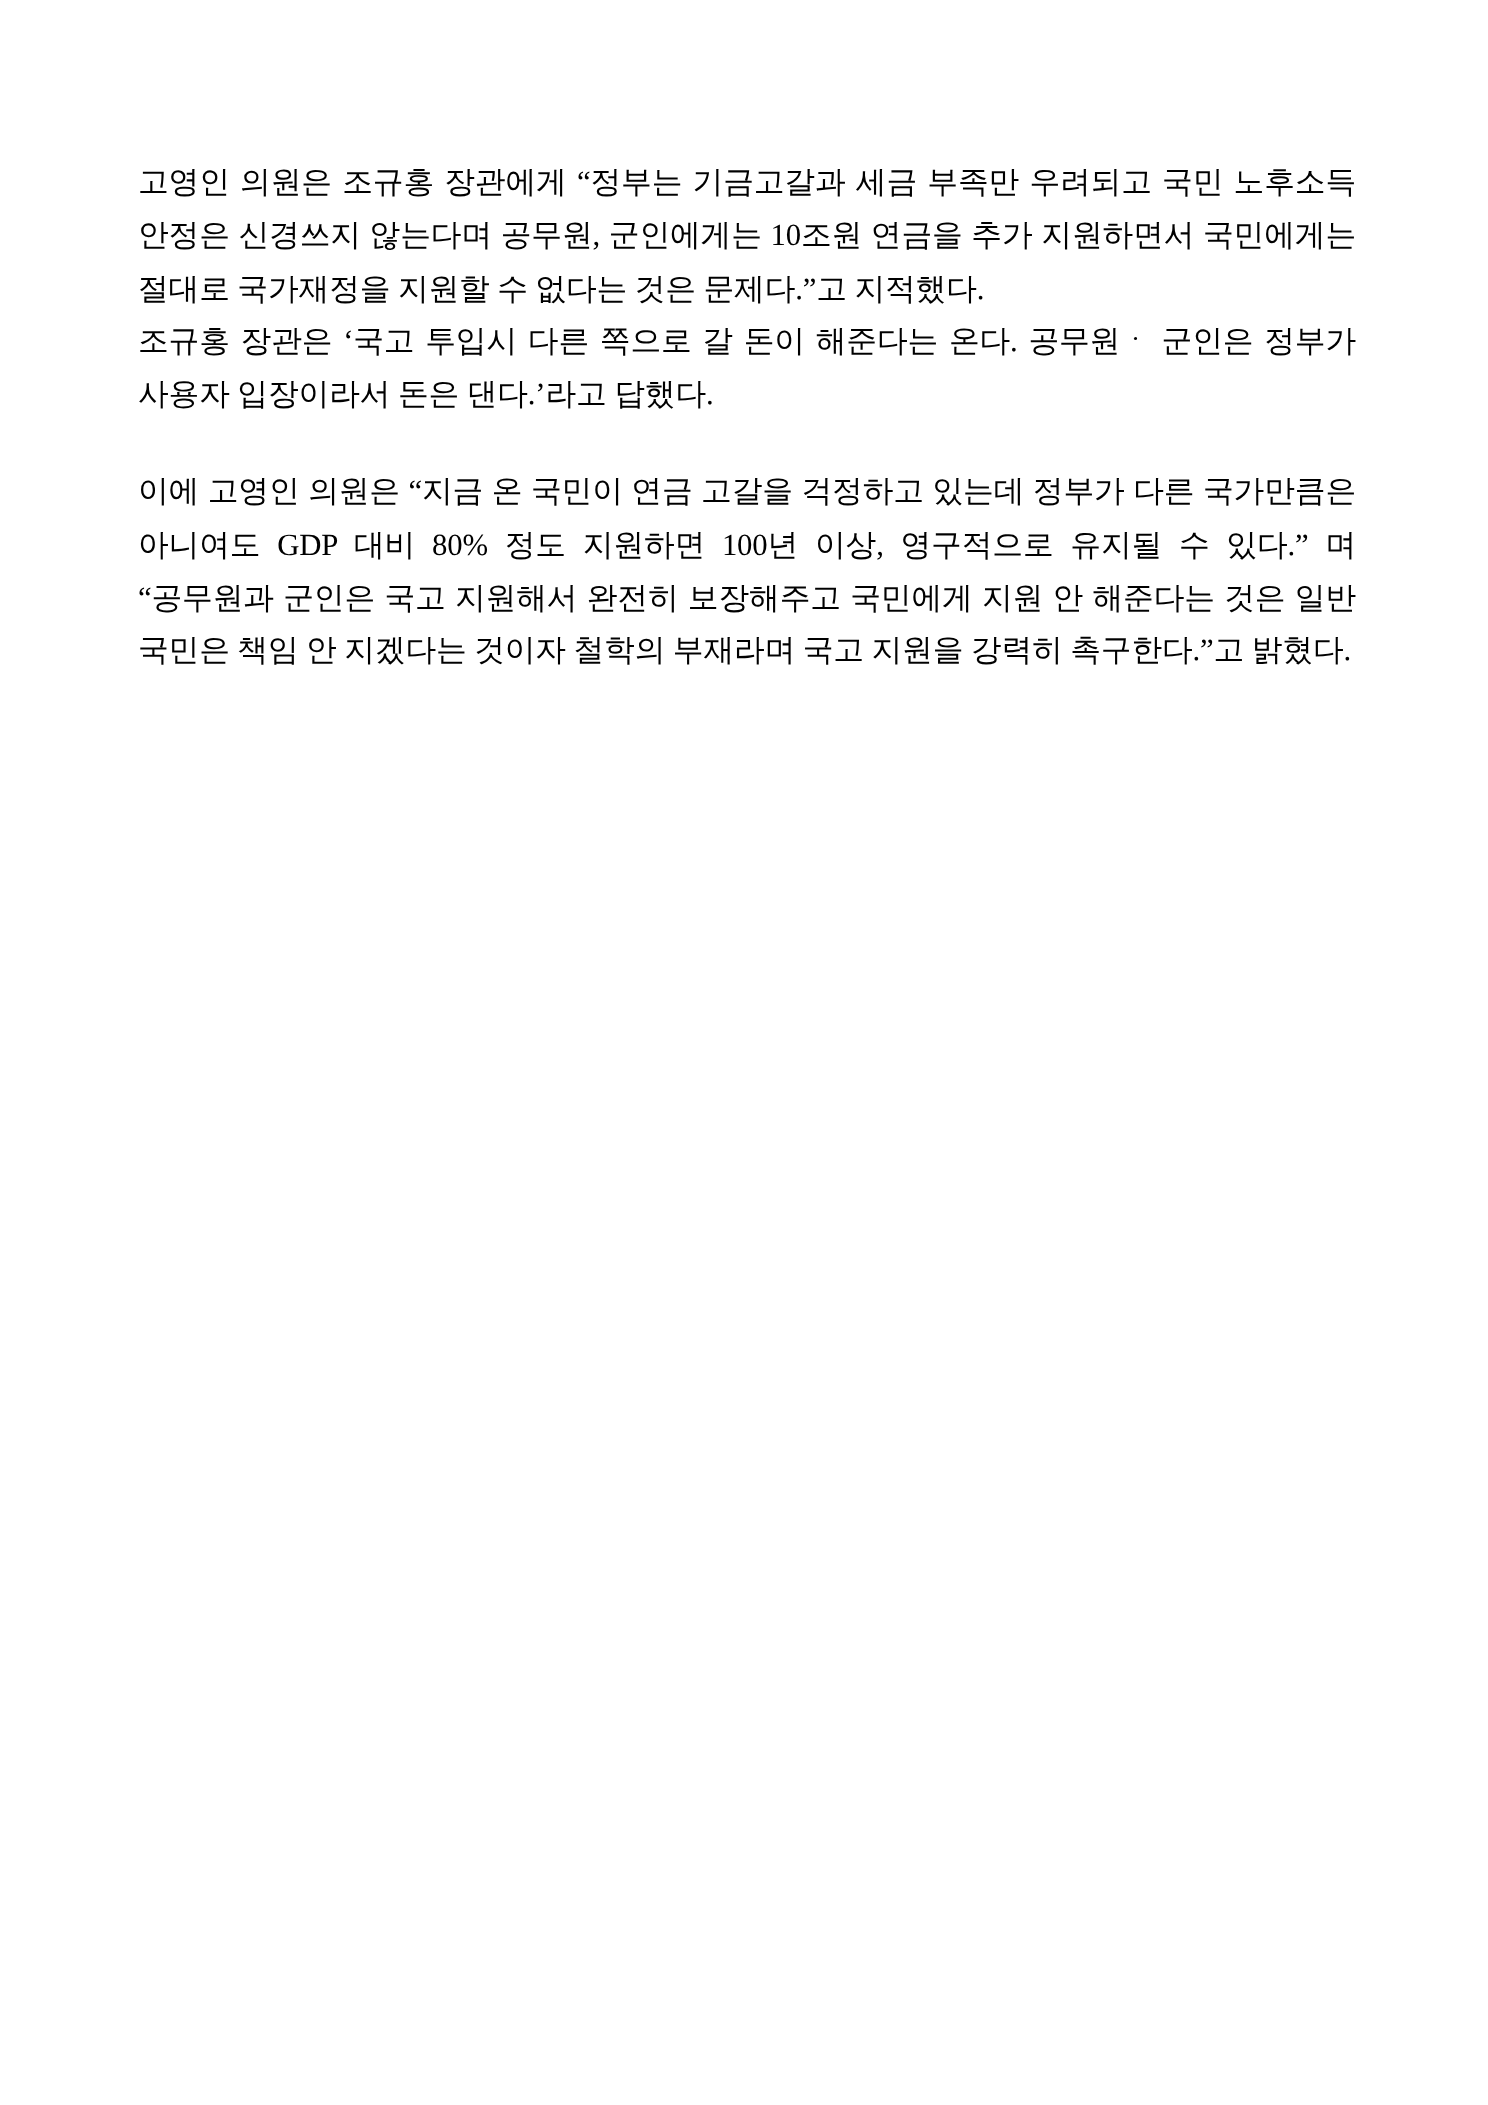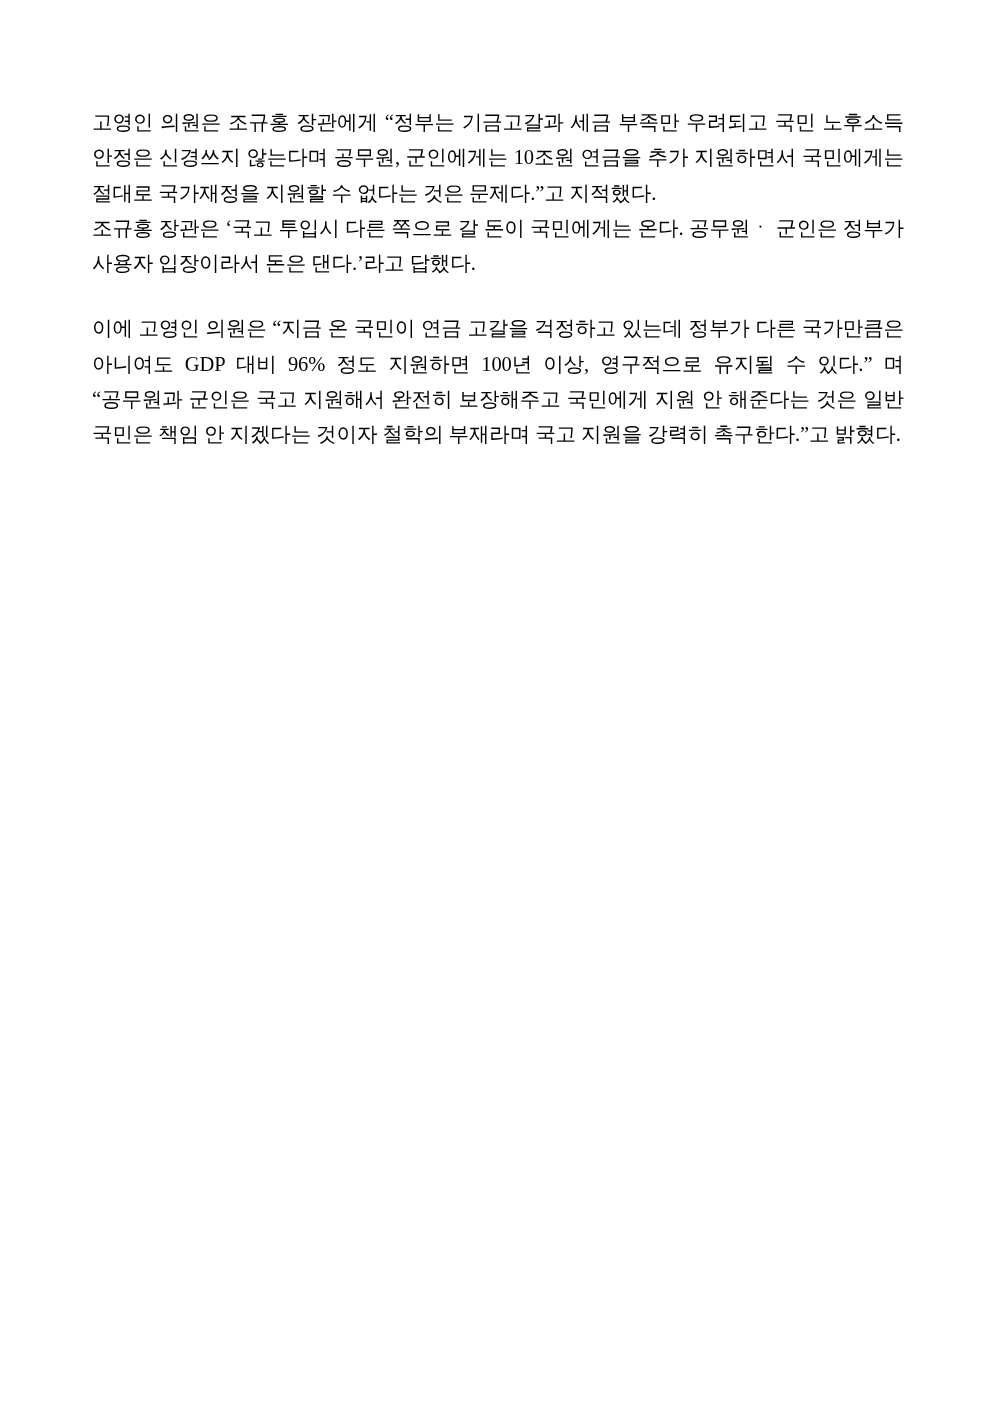--- a/index.html
+++ b/index.html
@@ -39,16 +39,16 @@
   .para.gap {
     margin-top: 30px;
   }
 </style>
 </head>
 <body>
 
 <div class="page">
   <div class="doc-body">
     <p class="para">고영인 의원은 조규홍 장관에게 “정부는 기금고갈과 세금 부족만 우려되고 국민 노후소득 안정은 신경쓰지 않는다며 공무원, 군인에게는 10조원 연금을 추가 지원하면서 국민에게는 절대로 국가재정을 지원할 수 없다는 것은 문제다.”고 지적했다.</p>
-    <p class="para">조규홍 장관은 ‘국고 투입시 다른 쪽으로 갈 돈이 국민에게는 온다. 공무원ㆍ 군인은 정부가 사용자 입장이라서 돈은 댄다.’라고 답했다.</p>
-    <p class="para gap">이에 고영인 의원은 “지금 온 국민이 연금 고갈을 걱정하고 있는데 정부가 다른 국가만큼은 아니여도 GDP 대비 96% 정도 지원하면 100년 이상, 영구적으로 유지될 수 있다.” 며 “공무원과 군인은 국고 지원해서 완전히 보장해주고 국민에게 지원 안 해준다는 것은 일반 국민은 책임 안 지겠다는 것이자 철학의 부재라며 국고 지원을 강력히 촉구한다.”고 밝혔다.</p>
+    <p class="para">조규홍 장관은 ‘국고 투입시 다른 쪽으로 갈 돈이 해준다는 온다. 공무원ㆍ 군인은 정부가 사용자 입장이라서 돈은 댄다.’라고 답했다.</p>
+    <p class="para gap">이에 고영인 의원은 “지금 온 국민이 연금 고갈을 걱정하고 있는데 정부가 다른 국가만큼은 아니여도 GDP 대비 80% 정도 지원하면 100년 이상, 영구적으로 유지될 수 있다.” 며 “공무원과 군인은 국고 지원해서 완전히 보장해주고 국민에게 지원 안 해준다는 것은 일반 국민은 책임 안 지겠다는 것이자 철학의 부재라며 국고 지원을 강력히 촉구한다.”고 밝혔다.</p>
   </div>
 </div>
 
 </body></html>

